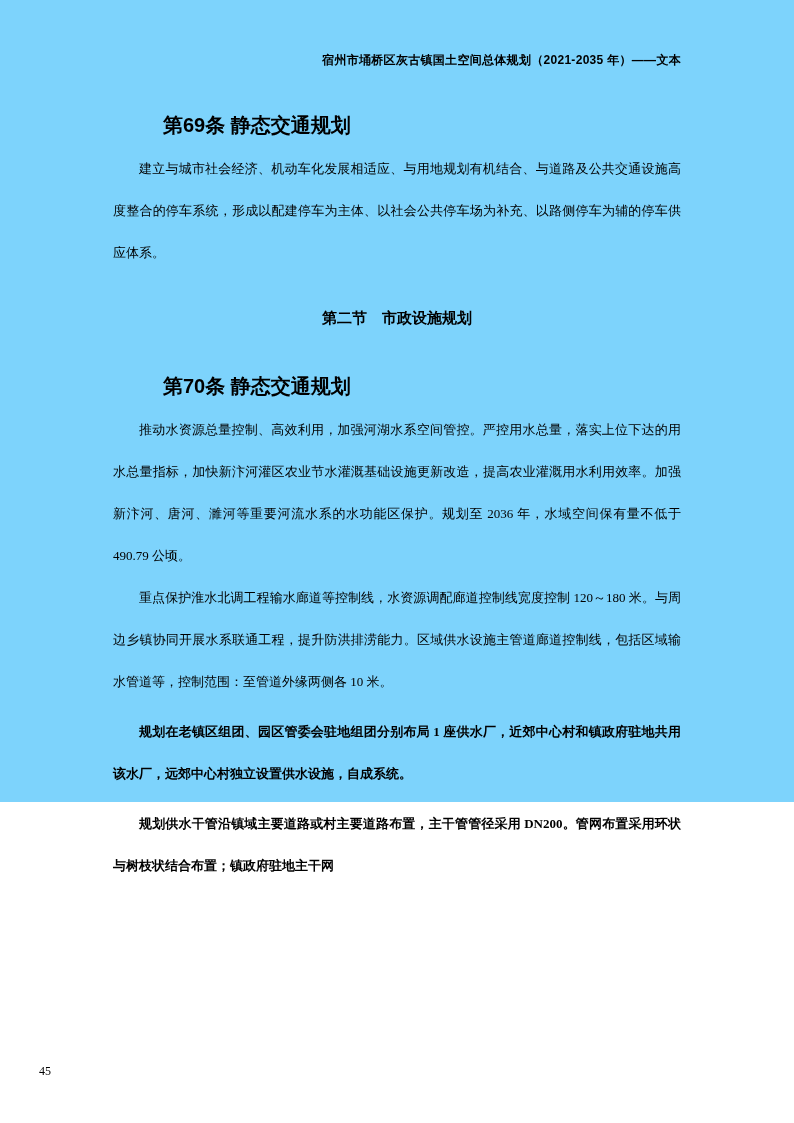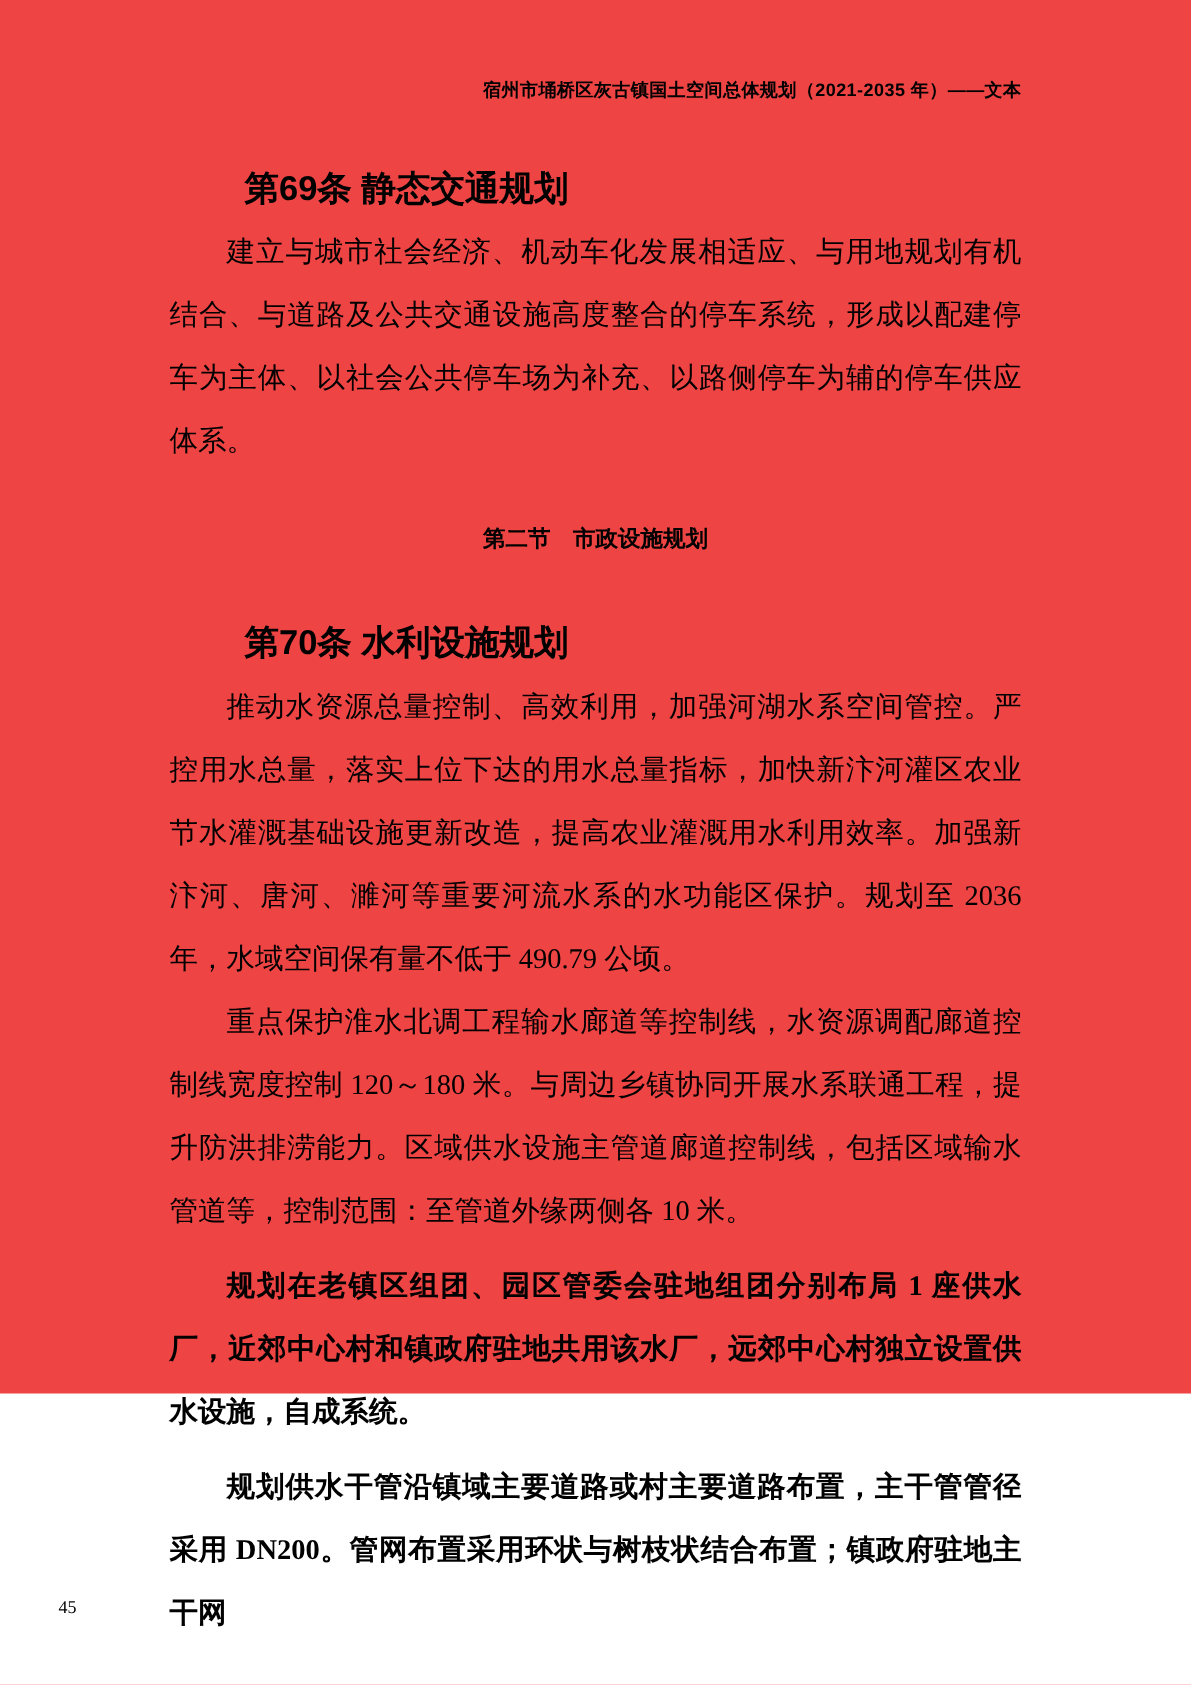--- a/index.html
+++ b/index.html
@@ -8,55 +8,55 @@
     width: 794px;
     height: 1123px;
     position: relative;
     font-family: "Liberation Serif", serif;
     color: #000000;
     overflow: hidden;
   }
   .page {
     position: relative;
     width: 794px;
-    height: 929px;
+    height: 802px;
     padding: 52px 113px 0 113px;
-    background: #ef4444;
+    background: #7dd3fc;
   }
   .doc-header {
     text-align: right;
     font-family: "Liberation Sans", sans-serif;
     font-weight: bold;
     font-size: 12px;
     line-height: 16px;
     letter-spacing: 0.3px;
     color: #000000;
   }
   .article-heading {
     font-family: "Liberation Sans", sans-serif;
     font-weight: bold;
-    font-size: 23px;
+    font-size: 20px;
     line-height: 26px;
     padding-left: 50px;
     color: #000000;
   }
   .article-heading.h69 { margin-top: 44px; }
   .article-heading.h70 { margin-top: 42px; }
   .article-heading.h71 { margin-top: 8px; }
   .section-heading {
     font-family: "Liberation Sans", sans-serif;
     font-weight: bold;
     font-size: 15px;
     line-height: 27px;
     text-align: center;
     margin-top: 30px;
     color: #000000;
   }
   .body-para {
-    font-size: 19px;
+    font-size: 13px;
     line-height: 42px;
     text-align: justify;
     text-indent: 2em;
     margin-top: 10px;
     color: #000000;
   }
   .body-para.tight { margin-top: 0; }
   .body-para.last-group { margin-top: 8px; font-weight: bold; }
   .page-footer {
     position: absolute;
@@ -78,21 +78,21 @@
   <div class="doc-header">
     <span>宿州市埇桥区灰古镇国土空间总体规划（2021-2035 年）——文本</span>
   </div>
 
   <h2 class="article-heading h69">第69条 静态交通规划</h2>
 
   <p class="body-para">建立与城市社会经济、机动车化发展相适应、与用地规划有机结合、与道路及公共交通设施高度整合的停车系统，形成以配建停车为主体、以社会公共停车场为补充、以路侧停车为辅的停车供应体系。</p>
 
   <h1 class="section-heading">第二节　市政设施规划</h1>
 
-  <h2 class="article-heading h70">第70条 水利设施规划</h2>
+  <h2 class="article-heading h70">第70条 静态交通规划</h2>
 
   <p class="body-para">推动水资源总量控制、高效利用，加强河湖水系空间管控。严控用水总量，落实上位下达的用水总量指标，加快新汴河灌区农业节水灌溉基础设施更新改造，提高农业灌溉用水利用效率。加强新汴河、唐河、濉河等重要河流水系的水功能区保护。规划至 2036 年，水域空间保有量不低于 490.79 公顷。</p>
 
   <p class="body-para tight">重点保护淮水北调工程输水廊道等控制线，水资源调配廊道控制线宽度控制 120～180 米。与周边乡镇协同开展水系联通工程，提升防洪排涝能力。区域供水设施主管道廊道控制线，包括区域输水管道等，控制范围：至管道外缘两侧各 10 米。</p>
 
 
   <p class="body-para last-group">规划在老镇区组团、园区管委会驻地组团分别布局 1 座供水厂，近郊中心村和镇政府驻地共用该水厂，远郊中心村独立设置供水设施，自成系统。</p>
 
   <p class="body-para last-group">规划供水干管沿镇域主要道路或村主要道路布置，主干管管径采用 DN200。管网布置采用环状与树枝状结合布置；镇政府驻地主干网</p>
 

